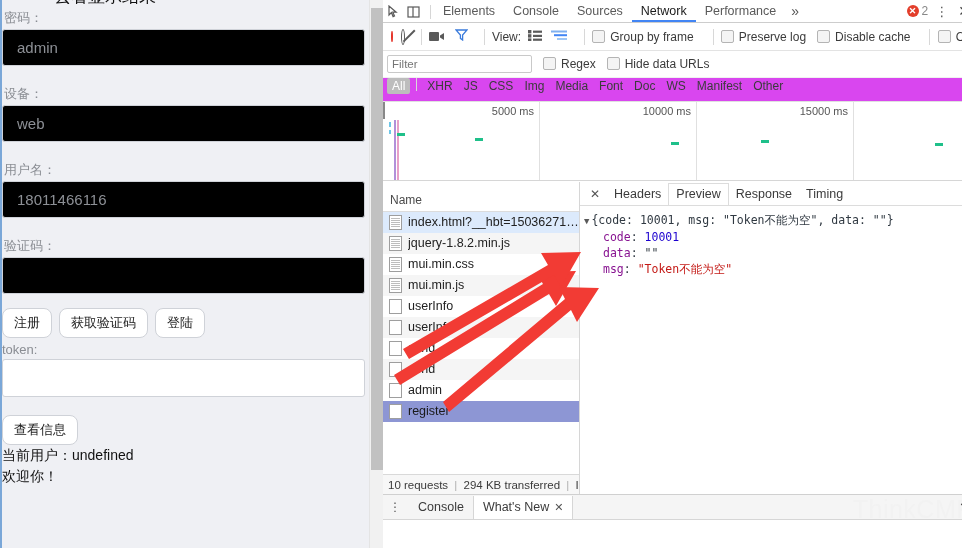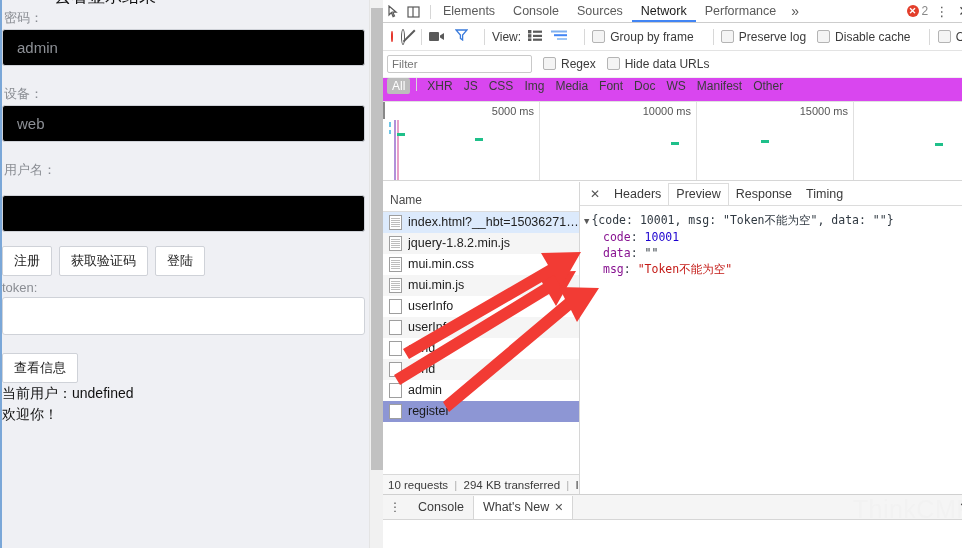--- a/index.html
+++ b/index.html
@@ -30,21 +30,21 @@
     box-sizing:border-box;display:block;
     width:363px;height:37px;background:#000000;
     border:1px solid #cfd2d8;border-radius:3px;
     font-size:15px;color:#8d9096;
     padding:0 2px 0 14px;line-height:35px;
     font-family:"Liberation Sans",sans-serif;
   }
   .fld-gap{height:14px;}
   .btn-row{margin:14px 0 0 0;display:flex;gap:7px;}
   .ui-btn{
-    background:#fff;border:1px solid #cfd2d8;border-radius:2px;
+    background:#fff;border:1px solid #cfd2d8;border-radius:8px;
     font-size:13px;color:#222;padding:6px 11px;line-height:16px;
     font-family:"Liberation Sans",sans-serif;cursor:pointer;
   }
   .token-label{font-size:13px;color:#8a8d93;margin:4px 0 2px 0;}
   .token-box{
     box-sizing:border-box;width:363px;height:38px;background:#fff;
     border:1px solid #cfd2d8;border-radius:3px;
   }
   .info-btn{margin:18px 0 0 0;}
   .out-line{font-size:14px;color:#111;line-height:21px;}
@@ -236,24 +236,26 @@
       <div class="fld-gap"></div>
 
       <div>
         <div class="fld-label">设备：</div>
         <div class="fld-input">web</div>
       </div>
       <div class="fld-gap"></div>
 
       <div>
         <div class="fld-label">用户名：</div>
+        <div class="fld-input">18011466116</div>
       </div>
       <div class="fld-gap"></div>
 
       <div>
+        <div class="fld-label">验证码：</div>
         <div class="fld-input"></div>
       </div>
 
       <div class="btn-row">
         <button class="ui-btn">注册</button>
         <button class="ui-btn">获取验证码</button>
         <button class="ui-btn">登陆</button>
       </div>
 
       <div class="token-label">token:</div>

